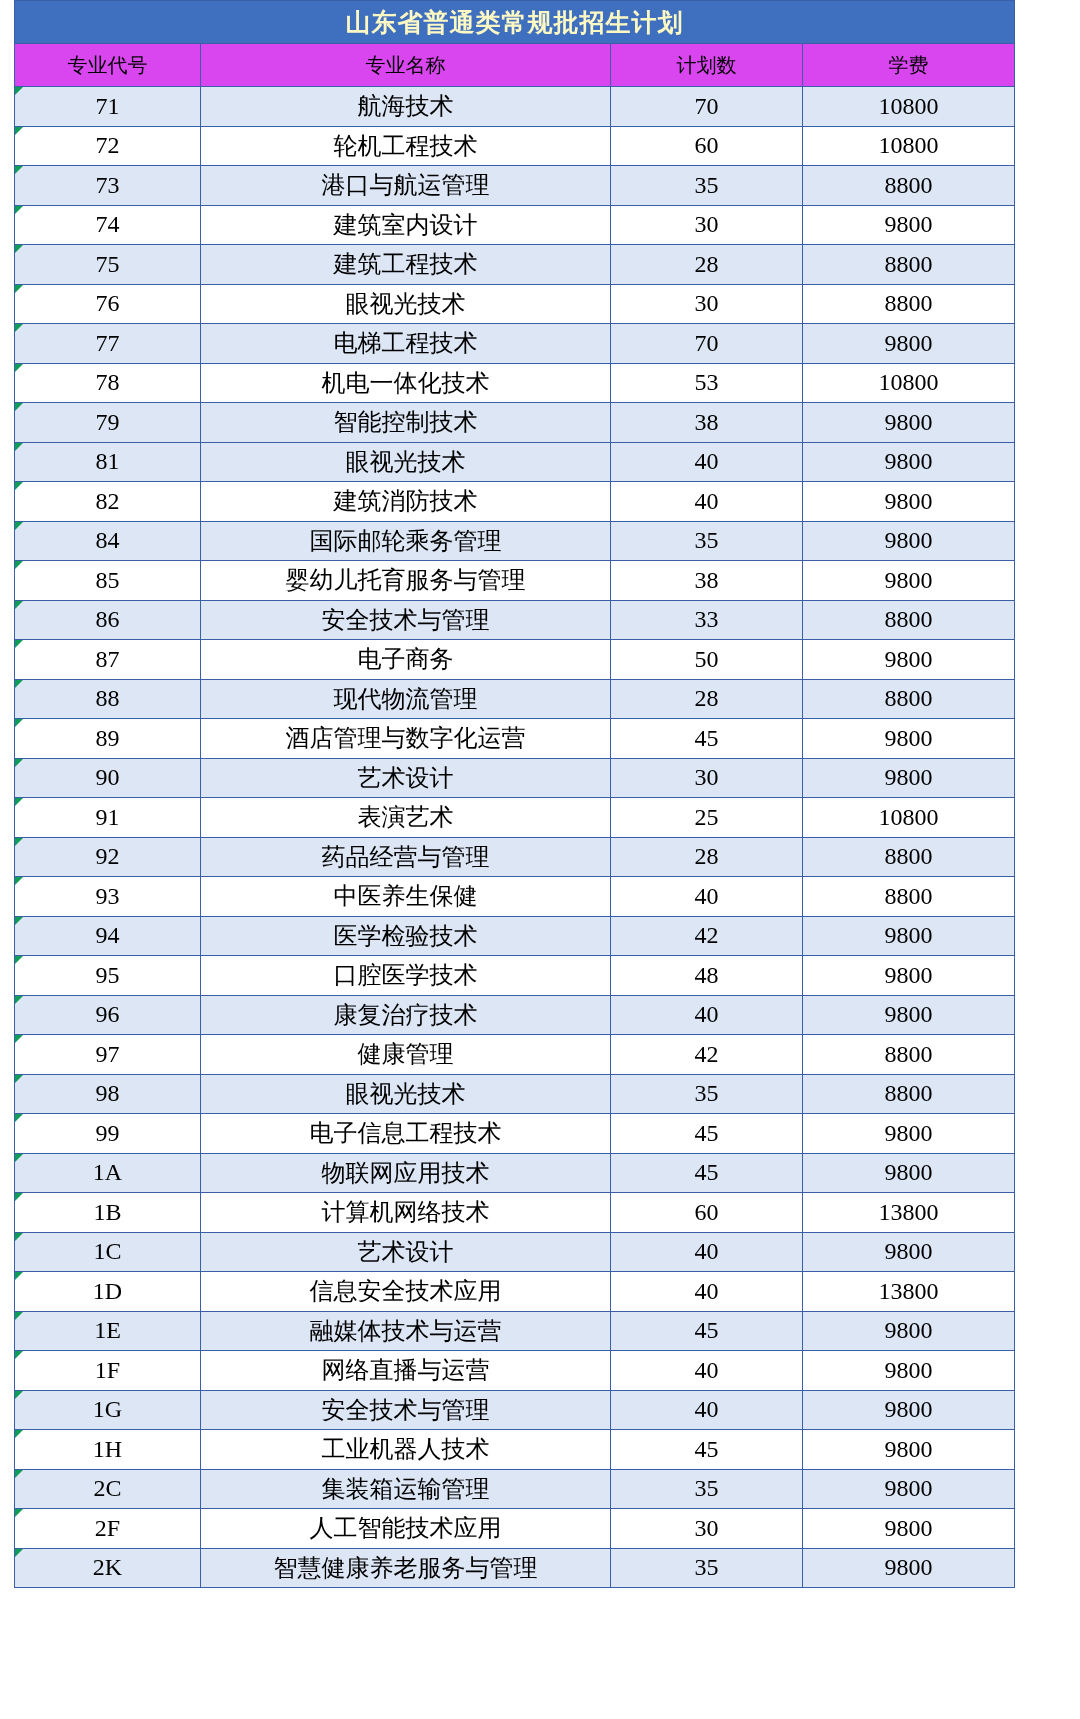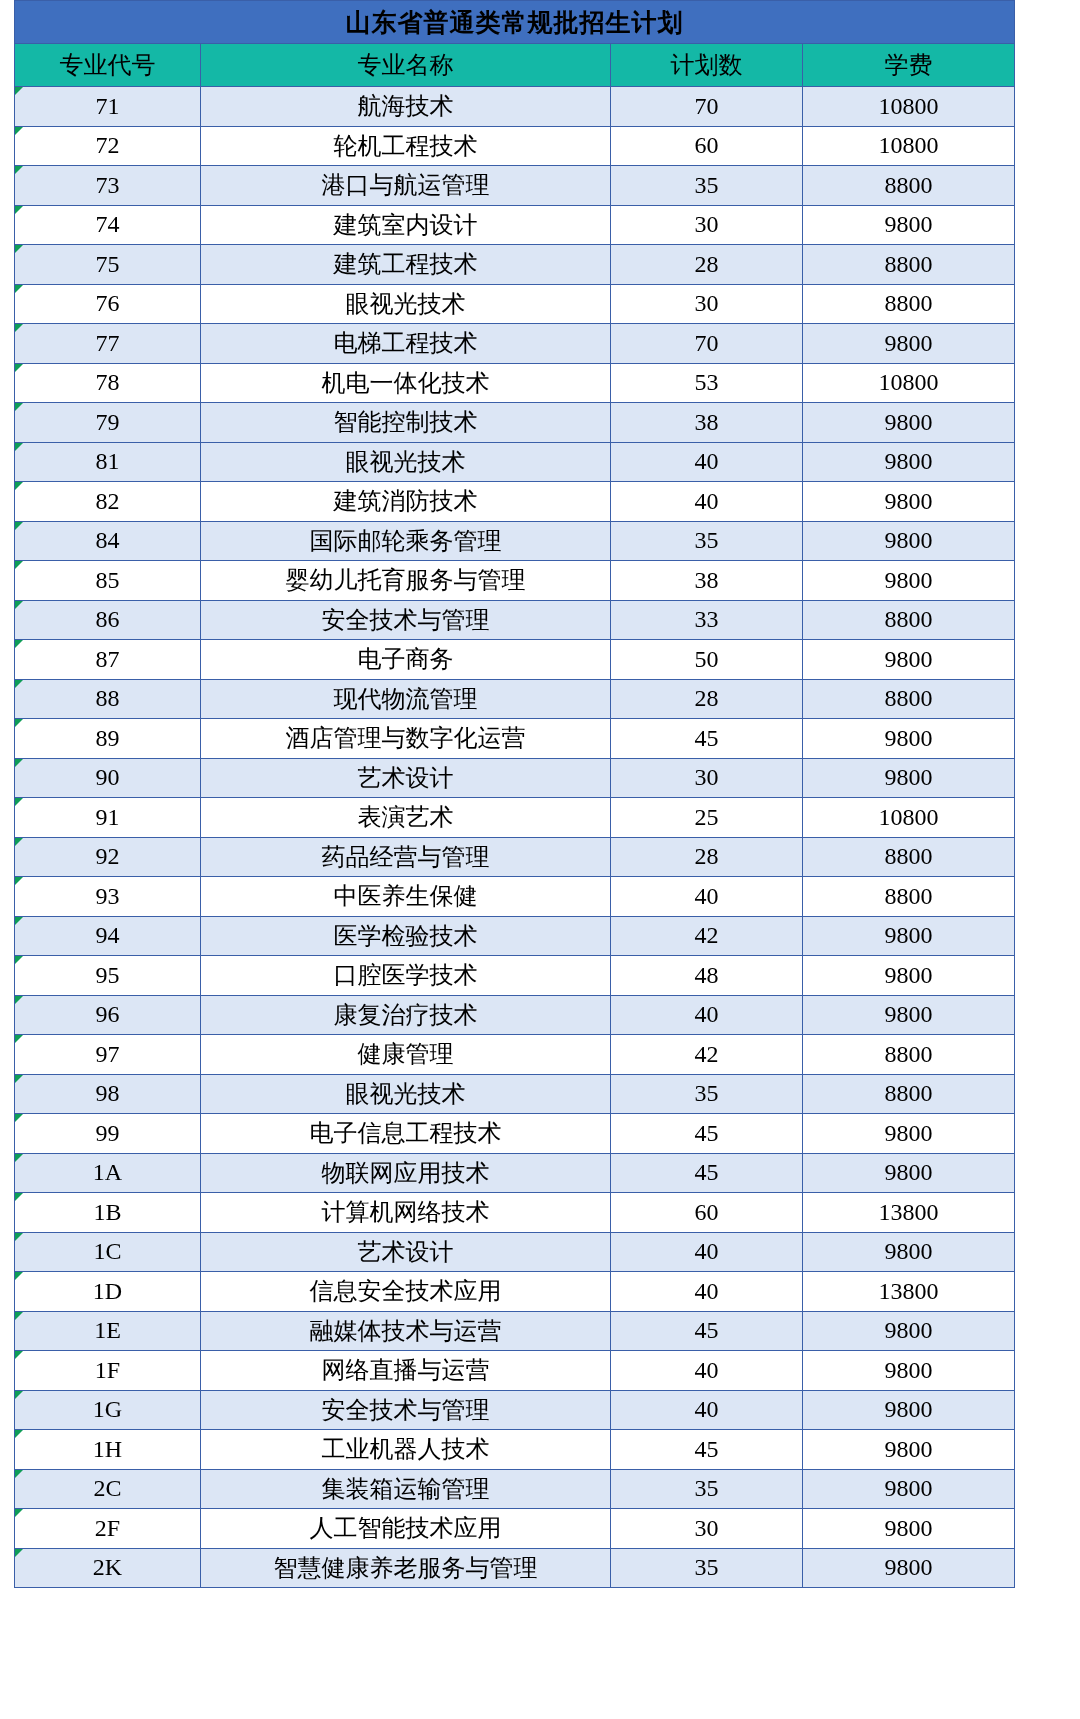--- a/index.html
+++ b/index.html
@@ -24,30 +24,30 @@
   table.plan td, table.plan th {
     border: 1px solid #3a5fa8;
     padding: 0;
     text-align: center;
     vertical-align: middle;
     font-weight: normal;
     color: #000000;
   }
   tr.title-row td {
     background: #3f6fbf;
-    color: #000000;
+    color: #fef9c3;
     font-size: 25px;
     font-weight: bold;
     height: 42px;
     letter-spacing: 1px;
     border: 1px solid #3a5fa8;
   }
   tr.header-row td {
-    background: #14b8a6;
-    font-size: 24px;
+    background: #d946ef;
+    font-size: 20px;
     height: 42px;
   }
   tr.data-row td {
     font-size: 24px;
     height: 38.5px;
     position: relative;
   }
   tr.data-row.odd td {
     background: #dce6f5;
   }

